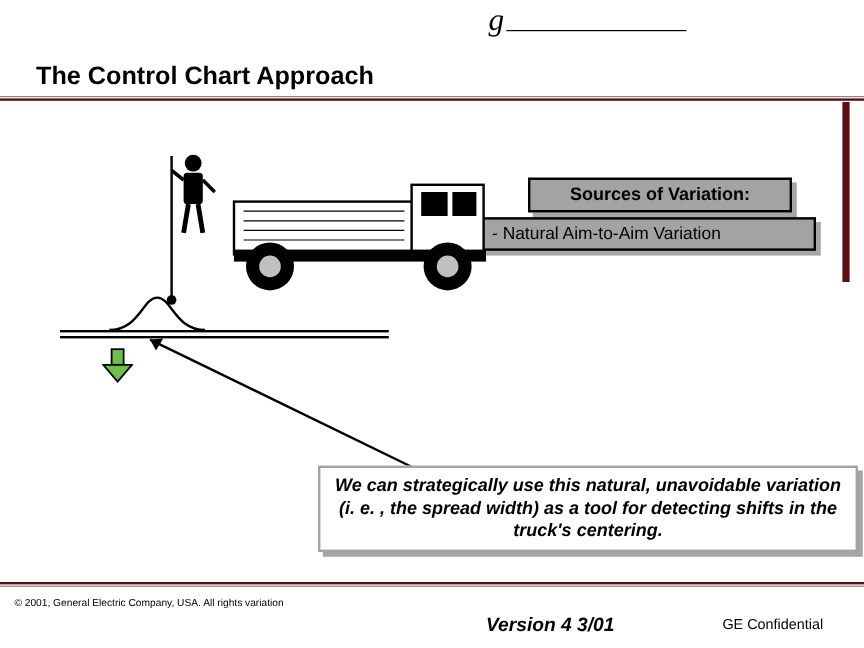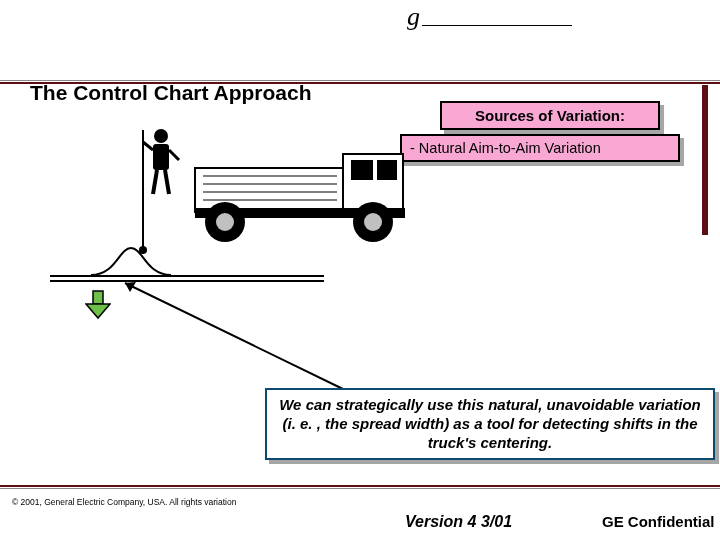--- a/index.html
+++ b/index.html
@@ -27,45 +27,45 @@
     width: 150px;
     border-top: 1.5px solid #000;
   }
   .title {
     position: absolute;
     top: 52px;
     left: 30px;
     font-size: 21px;
     font-weight: bold;
     color: #000;
-    margin-top: 29px;
   }
   .title-underline {
     position: absolute;
     top: 80px;
     left: 0;
     width: 720px;
     height: 4px;
     border-top: 1px solid #888;
     border-bottom: 2px solid #5b0f12;
   }
   .side-accent {
     position: absolute;
     top: 85px;
     left: 702px;
     width: 6px;
     height: 150px;
     background: #5b0f12;
   }
   .box {
     position: absolute;
-    background: #f9a8d4;
+    background: #a3a3a3;
     border: 2px solid #000;
     box-shadow: 4px 4px 0 rgba(0,0,0,0.35);
     padding: 4px 8px;
+    margin-top: 47px;
   }
   .box-sources {
     top: 101px;
     left: 440px;
     width: 220px;
     text-align: center;
     font-weight: bold;
     font-size: 15px;
   }
   .box-natural {
@@ -110,21 +110,21 @@
     left: 120px;
     width: 240px;
     height: 120px;
   }
   .box-bottom {
     position: absolute;
     top: 388px;
     left: 265px;
     width: 450px;
     background: #fff;
-    border: 2px solid #0c4a6e;
+    border: 2px solid #a3a3a3;
     box-shadow: 4px 4px 0 rgba(0,0,0,0.35);
     padding: 6px 10px;
     font-style: italic;
     font-weight: bold;
     font-size: 15px;
     text-align: center;
     line-height: 1.25;
   }
   .footer-line {
     position: absolute;
@@ -148,22 +148,21 @@
     left: 405px;
     font-size: 16px;
     font-style: italic;
     font-weight: bold;
     text-align: center;
   }
   .confidential {
     position: absolute;
     top: 513px;
     left: 602px;
-    font-size: 15px;
-    font-weight: bold;
+    font-size: 12px;
   }
 </style>
 </head>
 <body>
 
 <div class="logo-g">g</div>
 <div class="logo-line"></div>
 
 <div class="title">The Control Chart Approach</div>
 <div class="title-underline"></div>

